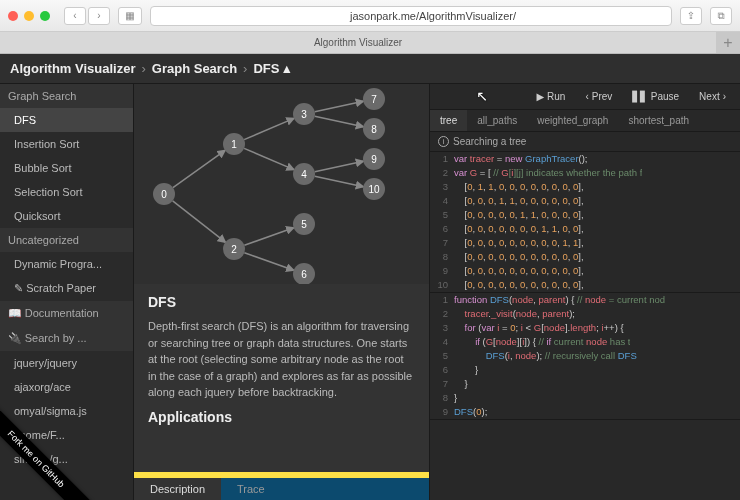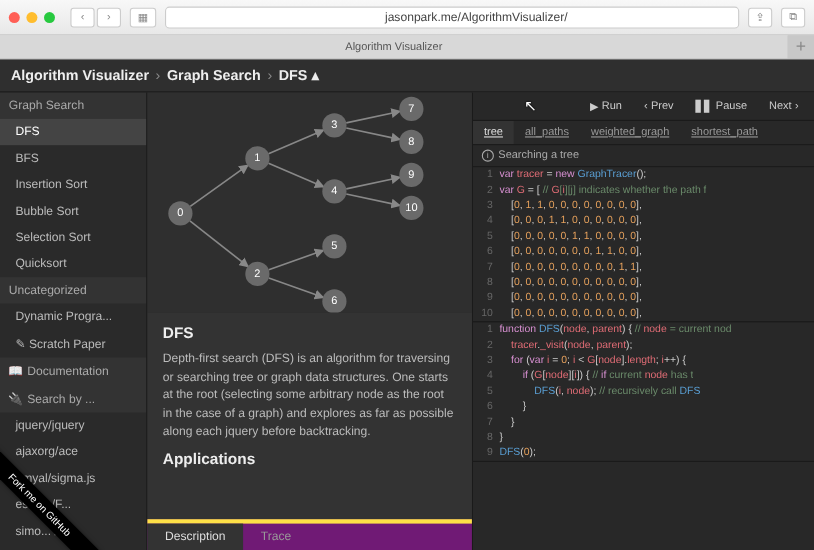--- a/index.html
+++ b/index.html
@@ -33,30 +33,30 @@
 .center { flex:1; display:flex; flex-direction:column; border-right:1px solid #1a1a1a; min-width:0; }
 .graph-area { height:200px; background:#2f2f2f; position:relative; }
 .graph-area svg { position:absolute; top:0; left:0; }
 .node { fill:#6a6a6a; }
 .nodetxt { fill:#fff; font-size:10px; text-anchor:middle; dominant-baseline:central; }
 .edge { stroke:#888; stroke-width:1.5; fill:none; marker-end:url(#arrow); }
 
 .desc-panel { flex:1; background:#333; padding:10px 14px; overflow:hidden; }
 .desc-panel h2 { font-size:14px; color:#eee; margin-bottom:8px; font-weight:600; }
 .desc-panel p { font-size:11px; color:#bbb; line-height:1.5; margin-bottom:8px; }
-.desc-tabs { height:28px; display:flex; border-top:4px solid #fde047; background:#701a75; }
+.desc-tabs { height:28px; display:flex; border-top:6px solid #fde047; background:#0c4a6e; }
 .desc-tab { padding:0 16px; display:flex; align-items:center; color:#999; font-size:11px; }
 .desc-tab.active { background:#333; color:#ddd; }
 
 
 .right { width:310px; display:flex; flex-direction:column; background:#282828; min-width:0; }
 .controls { height:26px; display:flex; align-items:center; justify-content:flex-end; padding:0 6px; gap:4px; border-bottom:1px solid #1a1a1a; }
 .ctrl-btn { padding:3px 8px; font-size:10px; color:#ccc; display:flex; align-items:center; gap:3px; cursor:pointer; }
 .file-tabs { height:22px; display:flex; border-bottom:1px solid #1a1a1a; font-size:10px; overflow:hidden; }
-.file-tab { padding:0 10px; display:flex; align-items:center; color:#999; white-space:nowrap;text-decoration:underline; }
+.file-tab { padding:0 10px; display:flex; align-items:center; color:#999; white-space:nowrap; }
 .file-tab.active { background:#333; color:#ddd; }
 .status-line { height:20px; display:flex; align-items:center; padding:0 8px; font-size:10px; color:#aaa; border-bottom:1px solid #1a1a1a; gap:4px; }
 .info-icon { width:11px; height:11px; border:1px solid #aaa; border-radius:50%; display:inline-flex; align-items:center; justify-content:center; font-size:8px; }
 
 .code { flex:1; font-family: Menlo, Consolas, monospace; font-size:9.5px; line-height:14px; overflow:hidden; }
 .code-block { border-bottom:1px solid #1a1a1a; }
 .cline { display:flex; }
 .lno { width:24px; text-align:right; padding-right:6px; color:#666; flex-shrink:0; }
 .ctxt { white-space:pre; overflow:hidden; }
 .kw{color:#d68fd0}.num{color:#e6a15c}.fn{color:#5a9fd4}.id{color:#e06c75}.cm{color:#6a8a6a}
@@ -96,21 +96,20 @@
     <span class="sep">›</span>
     <span>DFS</span>
     <span style="margin-left:4px">▴</span>
   </div>
 
   <div class="app-body">
 
     <div class="sidebar" id="sidebar">
         <div class="sb-header">Graph Search</div>
         <div class="sb-item active">DFS</div>
-        <div class="sb-item">BFS</div>
         <div class="sb-item">Insertion Sort</div>
         <div class="sb-item">Bubble Sort</div>
         <div class="sb-item">Selection Sort</div>
         <div class="sb-item">Quicksort</div>
         <div class="sb-header">Uncategorized</div>
         <div class="sb-item">Dynamic Progra...</div>
         <div class="sb-item">✎ Scratch Paper</div>
         <div class="sb-header">📖 Documentation</div>
         <div class="sb-header">🔌 Search by ...</div>
         <div class="sb-item">jquery/jquery</div>

